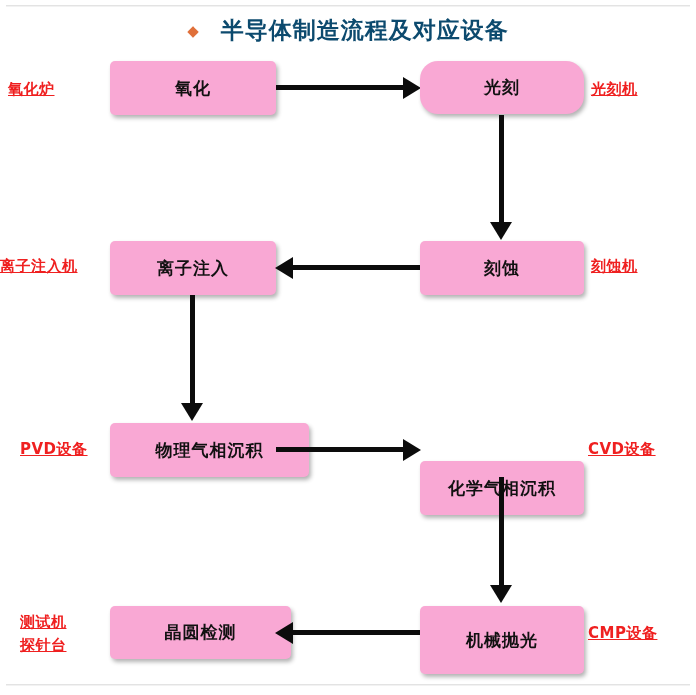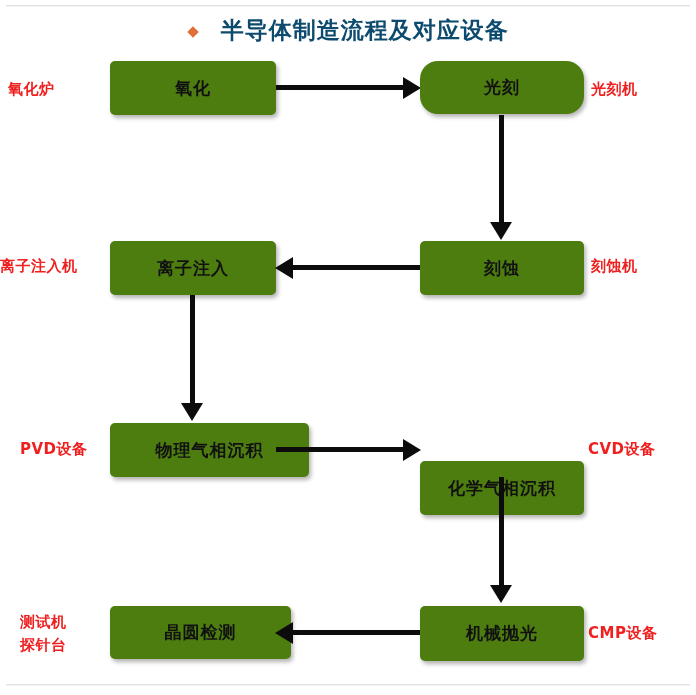--- a/index.html
+++ b/index.html
@@ -58,21 +58,21 @@
     font-weight:bold;
     letter-spacing:1px;
     white-space:nowrap;
     font-family:"DejaVu Sans","Liberation Sans",sans-serif;
   }
 
   
   .pbox{
     position:absolute;
     box-sizing:border-box;
-    background:#4d7c0f;
+    background:#f9a8d4;
     border-radius:5px;
     box-shadow:2px 3px 4px rgba(0,0,0,0.30);
     display:flex;
     align-items:center;
     justify-content:center;
   }
   .pbox .plabel{
     color:#111111;
     font-size:17px;
     font-weight:bold;
@@ -82,20 +82,21 @@
 
   
   .eqlabel{
     position:absolute;
     color:#ef2020;
     font-size:15px;
     font-weight:bold;
     letter-spacing:0.5px;
     white-space:nowrap;
     line-height:22px;
+    text-decoration:underline;
   }
   .eqlabel.two-line{line-height:23px;}
 
   
   .hline{
     position:absolute;
     height:5px;
     background:#0c0c0c;
   }
   .vline{
@@ -195,19 +196,19 @@
     <div>探针台</div>
   </div>
 
   <div class="pbox" style="left:110px; top:606px; width:181px; height:53px;">
     <span class="plabel">晶圆检测</span>
   </div>
 
   <div class="hline" style="left:292px; top:630px; width:128px;"></div>
   <div class="arrowhead left" style="left:275px; top:622px;"></div>
 
-  <div class="pbox" style="left:420px; top:606px; width:164px; height:55px;">
+  <div class="pbox" style="left:420px; top:606px; width:164px; height:68px;">
     <span class="plabel">机械抛光</span>
   </div>
 
   <div class="eqlabel" style="left:588px; top:622px;">CMP设备</div>
 
 </div>
 
 </body></html>

